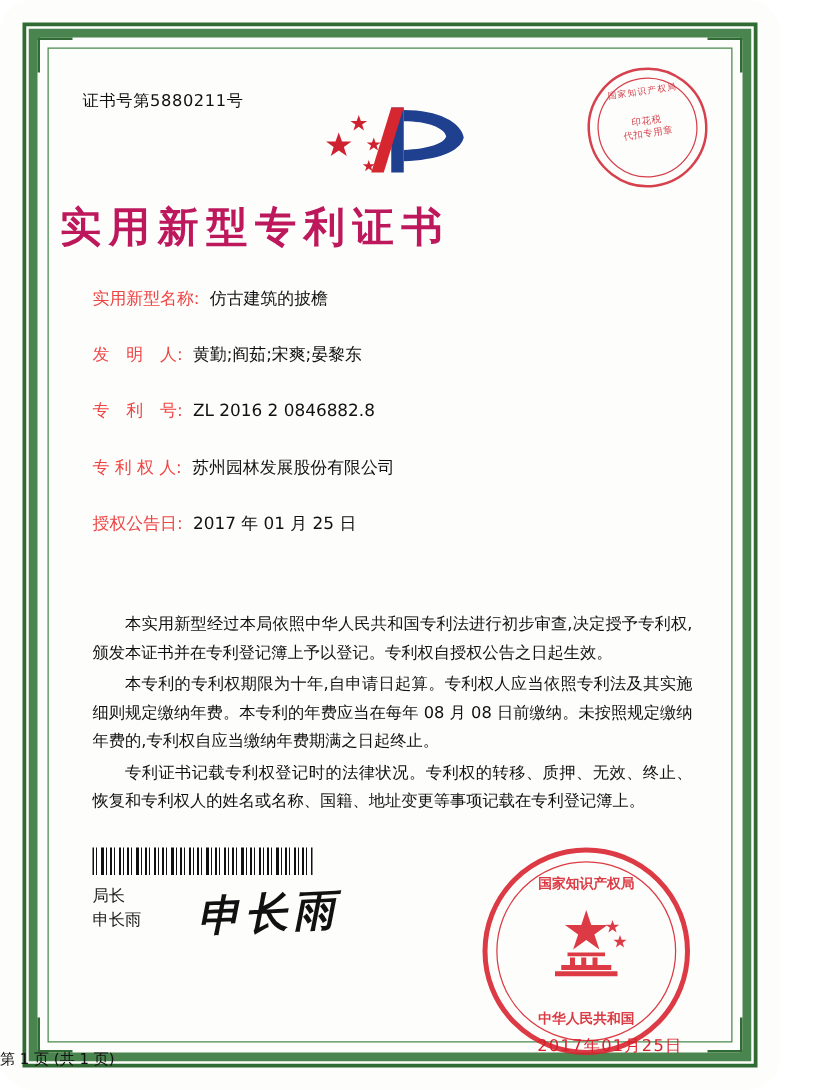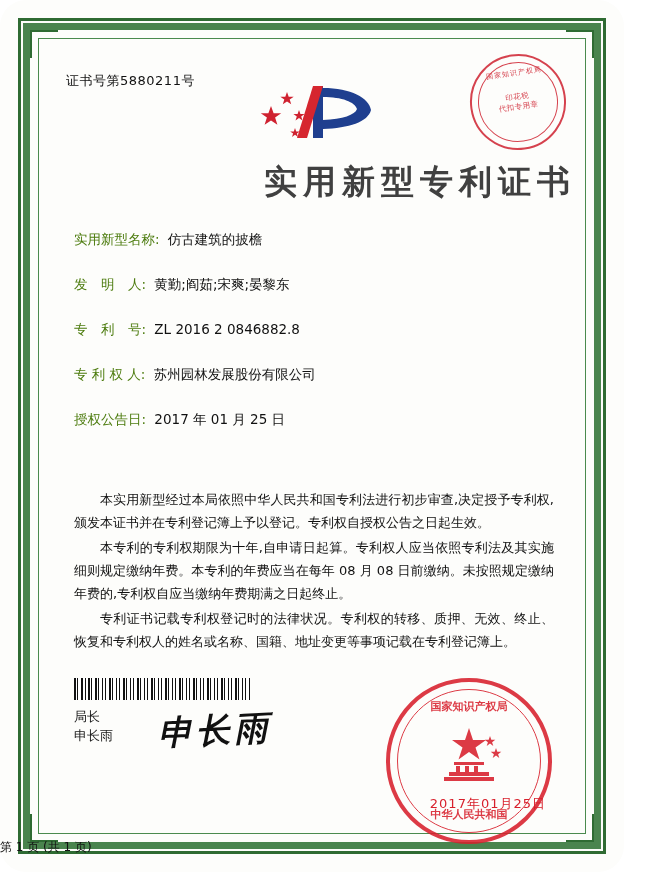--- a/index.html
+++ b/index.html
@@ -135,43 +135,43 @@
     text-align: center;
     font-size: 7px;
     letter-spacing: 1px;
   }
 
   .main-title {
     position: absolute;
     left: 0;
     right: 0;
     top: 112px;
-    text-align: right;
+    text-align: left;
     font-family: "DejaVu Serif", serif;
     font-weight: bold;
     font-size: 33px;
     letter-spacing: 6px;
-    color: #404040;
+    color: #be185d;
   }
 
   .fields {
     position: absolute;
     left: 26px;
     right: 20px;
     top: 182px;
     font-size: 13.5px;
     line-height: 1.4;
   }
   .field-row {
     margin-bottom: 26px;
     white-space: nowrap;
   }
   .field-label {
     display: inline-block;
-    color: #4d7c0f;
+    color: #ef4444;
   }
   .field-value {
     display: inline-block;
     margin-left: 4px;
     color: #111;
   }
 
   .paragraphs {
     position: absolute;
     left: 26px;
@@ -243,21 +243,21 @@
     top: 7px;
     right: 7px;
     bottom: 7px;
     border-radius: 50%;
     border: 1.5px solid #d8202c;
   }
 
   .seal-date {
     position: absolute;
     right: 30px;
-    top: 747px;
+    top: 780px;
     font-size: 13px;
     color: #d8202c;
     letter-spacing: 1px;
   }
 
   .page-footer {
     position: absolute;
     left: 0;
     right: 0;
     bottom: 16px;

